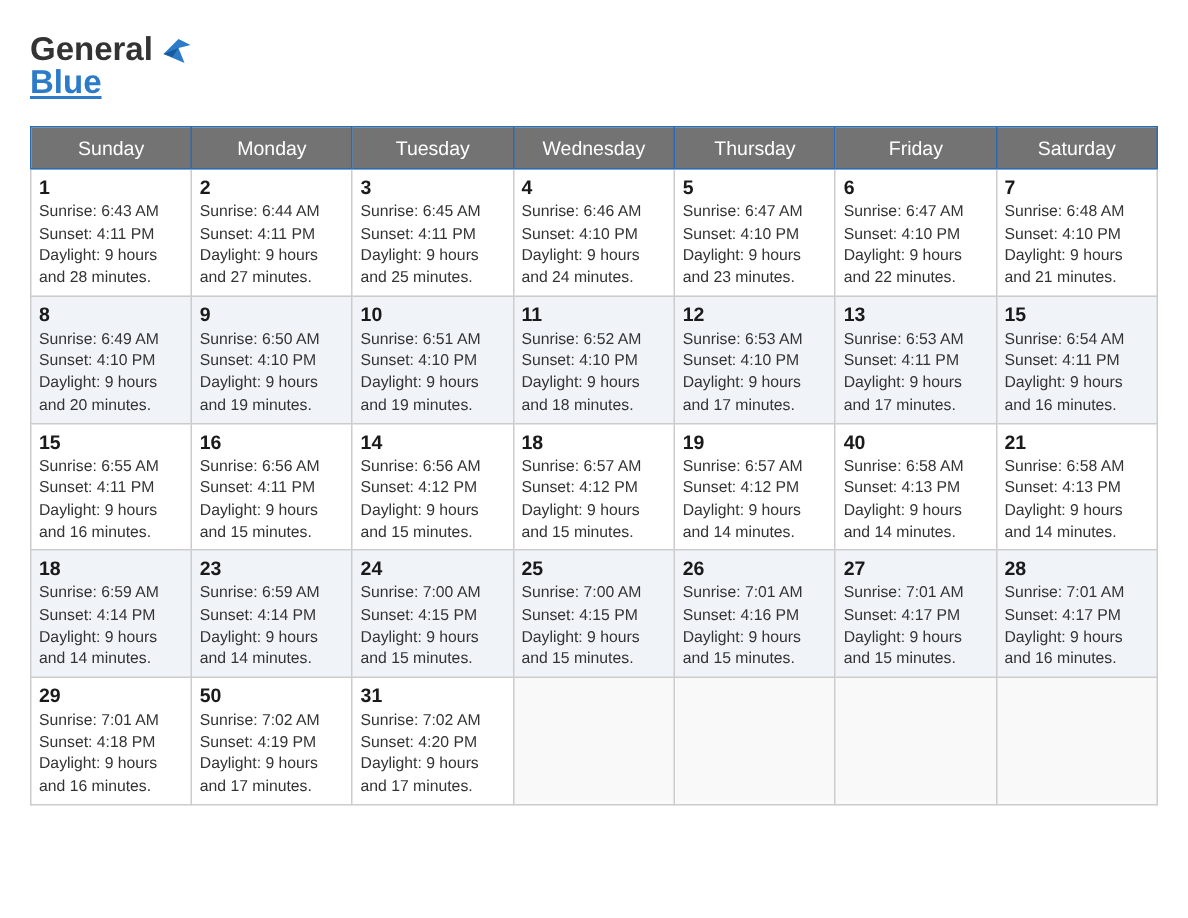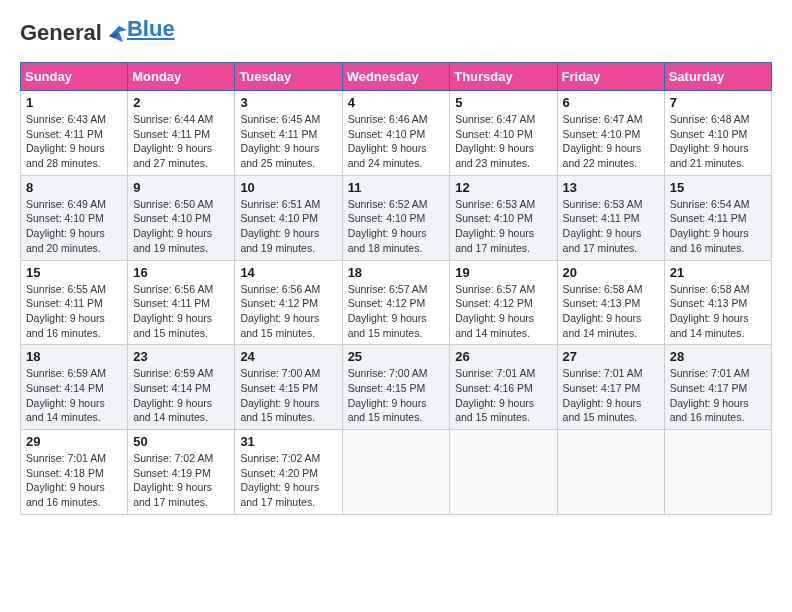--- a/index.html
+++ b/index.html
@@ -11,21 +11,21 @@
       padding: 20px;
     }
     .header {
       display: flex;
       justify-content: space-between;
       align-items: flex-start;
       margin-bottom: 16px;
     }
     .logo {
       display: flex;
-      flex-direction: row;
+      flex-direction: column;
       align-items: flex-start;
     }
     .title-block {
       text-align: right;
     }
     .month-title {
       font-size: 36px;
       font-weight: bold;
       color: #1a1a1a;
     }
@@ -33,26 +33,26 @@
       font-size: 14px;
       color: #444;
       margin-top: 2px;
     }
     .calendar {
       width: 100%;
       border-collapse: collapse;
       font-size: 11px;
     }
     .calendar th {
-      background: #ec4899;
+      background: #737373;
       color: #fff;
       padding: 6px 4px;
-      text-align: left;
+      text-align: center;
       font-size: 13px;
-      font-weight: bold;
+      font-weight: normal;
       border: 1px solid #2b6cb0;
     }
     .calendar td {
       border: 1px solid #ccc;
       vertical-align: top;
       padding: 4px 5px;
       width: 108px;
       min-height: 80px;
       background: #fff;
     }
@@ -183,21 +183,21 @@
       </td>
         <td>
         <span class="day-num">18</span>
         <span class="day-info">Sunrise: 6:57 AM<br>Sunset: 4:12 PM<br>Daylight: 9 hours and 15 minutes.</span>
       </td>
         <td>
         <span class="day-num">19</span>
         <span class="day-info">Sunrise: 6:57 AM<br>Sunset: 4:12 PM<br>Daylight: 9 hours and 14 minutes.</span>
       </td>
         <td>
-        <span class="day-num">20</span>
+        <span class="day-num">40</span>
         <span class="day-info">Sunrise: 6:58 AM<br>Sunset: 4:13 PM<br>Daylight: 9 hours and 14 minutes.</span>
       </td>
         <td>
         <span class="day-num">21</span>
         <span class="day-info">Sunrise: 6:58 AM<br>Sunset: 4:13 PM<br>Daylight: 9 hours and 14 minutes.</span>
       </td>
       </tr>
       <tr>
         <td>
         <span class="day-num">18</span>

